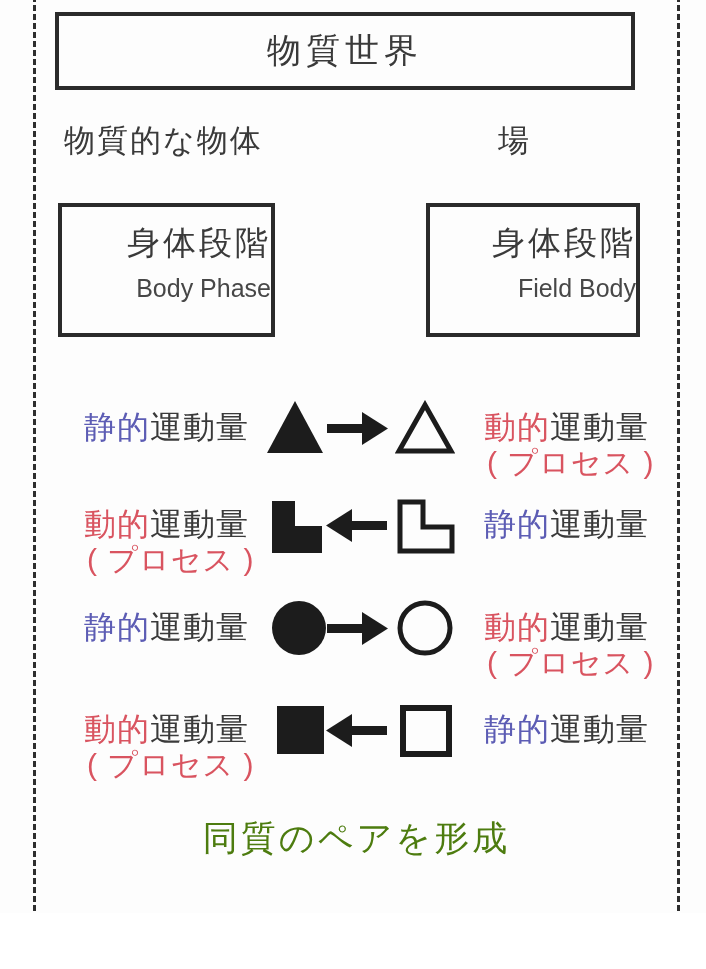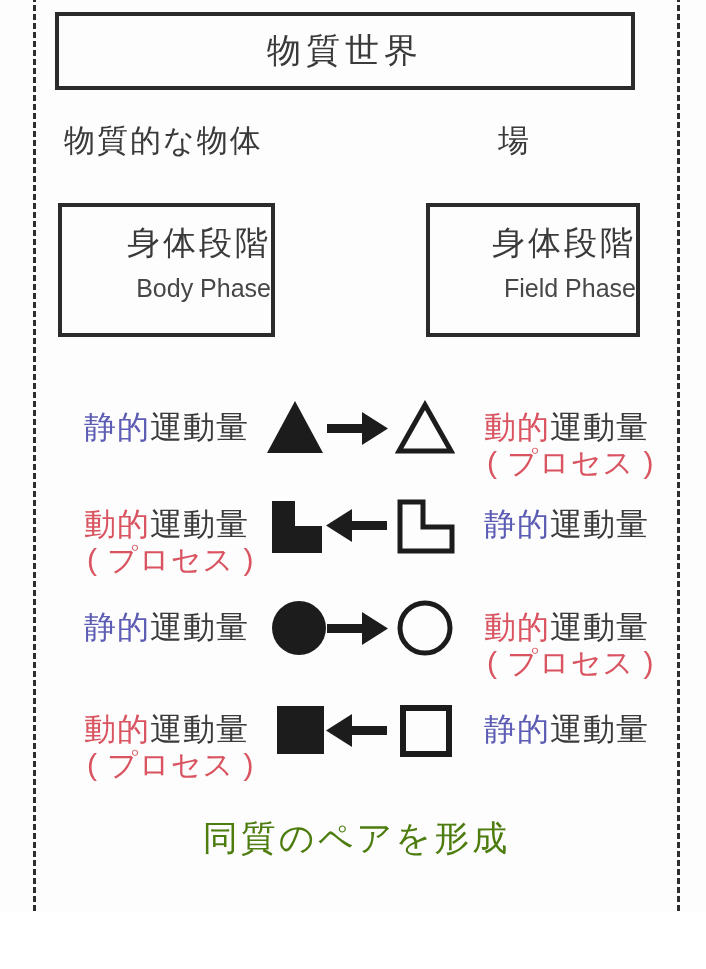--- a/index.html
+++ b/index.html
@@ -69,21 +69,21 @@
 
   <div class="col-label material">物質的な物体</div>
   <div class="col-label field">場</div>
 
   <div class="phase-box body">
     <div class="phase-title">身体段階</div>
     <div class="phase-sub">Body Phase</div>
   </div>
   <div class="phase-box fld">
     <div class="phase-title">身体段階</div>
-    <div class="phase-sub">Field Phase</div>
+    <div class="phase-sub">Field Body</div>
   </div>
 
   <div class="row r1">
     <div class="rlabel left">
       <span class="emph-static">静的</span><span>運動量</span>
     </div>
     <div class="shape a">
       <svg width="58" height="54" viewBox="0 0 58 54">
           <polygon points="29,1 57,53 1,53" fill="currentColor"></polygon>
         </svg>

